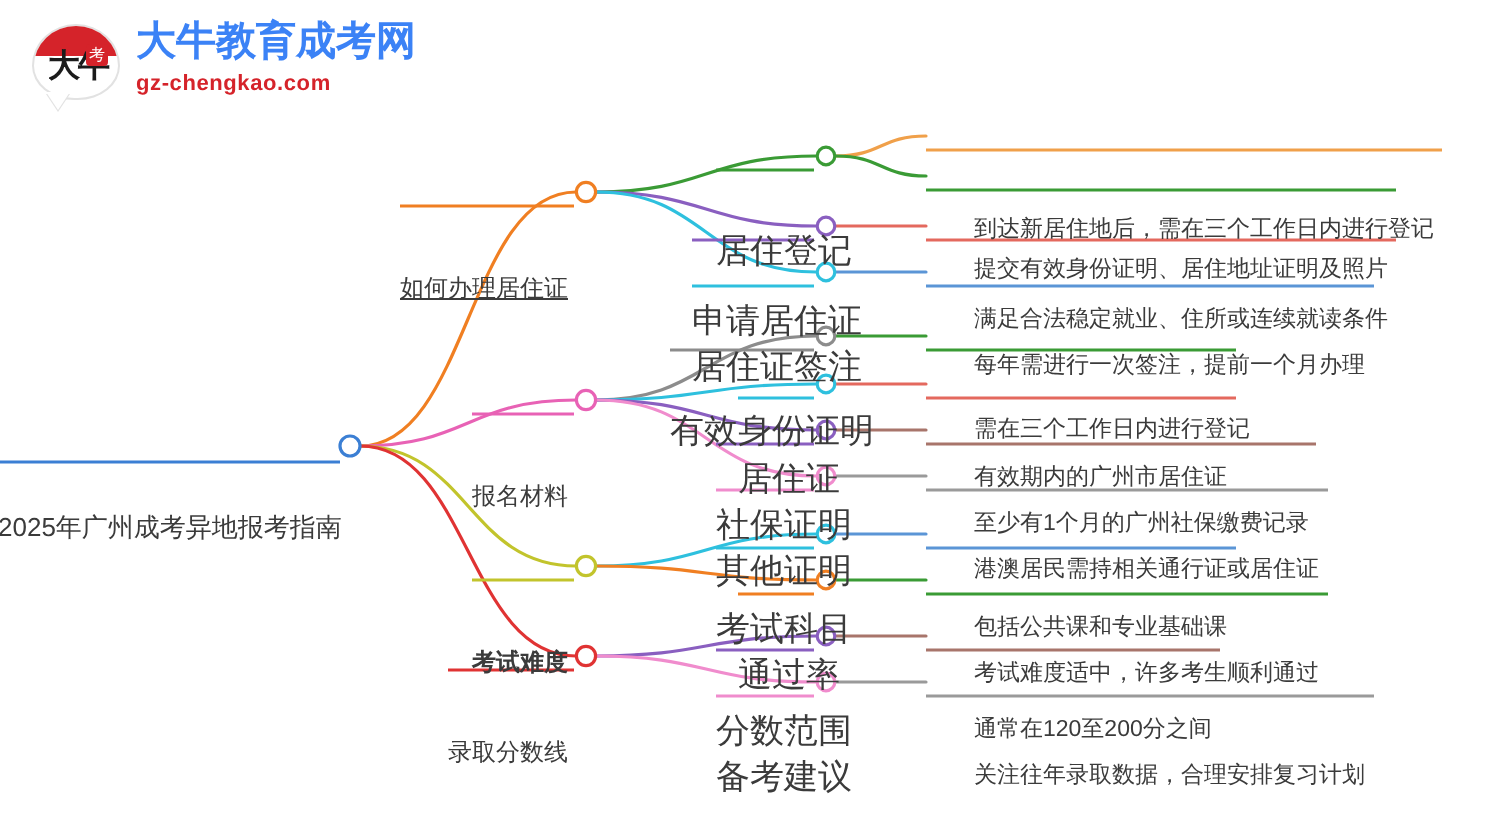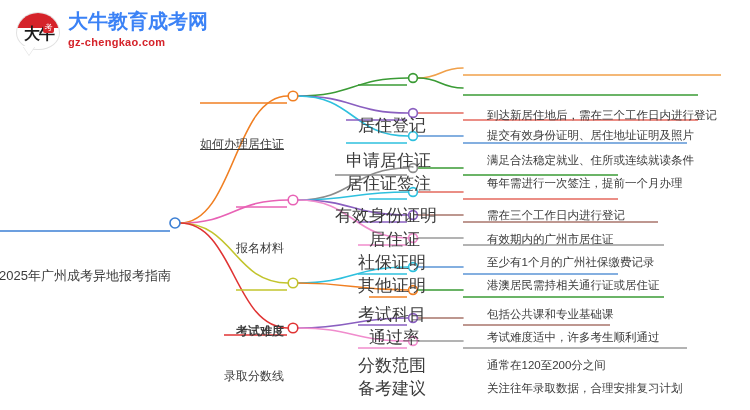--- a/index.html
+++ b/index.html
@@ -137,21 +137,21 @@
         <path d="M 463 297 L 664 297" stroke="#3a9b35"></path>
         <path d="M 224 335 L 287 335" stroke="#e03333"></path>
         <path d="M 358 325 L 407 325" stroke="#8a5fc0"></path>
         <path d="M 463 325 L 610 325" stroke="#a8756b"></path>
         <path d="M 358 348 L 407 348" stroke="#f08ccd"></path>
         <path d="M 463 348 L 687 348" stroke="#9a9a9a"></path>
       </g>
   </svg>
 
   <div id="labels">
-      <div class="nd root-lbl" style="top: 220px; left: -1px;">2025年广州成考异地报考指南</div>
+      <div class="nd root-lbl" style="top: 208px; left: -1px;">2025年广州成考异地报考指南</div>
       <div class="nd br-lbl" style="top: 89px; left: 200px; text-decoration: underline;">如何办理居住证</div>
       <div class="nd sub-lbl" style="top: 71px; left: 358px;">居住登记</div>
       <div class="nd leaf-lbl" style="top: 61px; left: 487px;">到达新居住地后，需在三个工作日内进行登记</div>
       <div class="nd leaf-lbl" style="top: 81px; left: 487px;">提交有效身份证明、居住地址证明及照片</div>
       <div class="nd sub-lbl" style="top: 106px; left: 346px;">申请居住证</div>
       <div class="nd leaf-lbl" style="top: 106px; left: 487px;">满足合法稳定就业、住所或连续就读条件</div>
       <div class="nd sub-lbl" style="top: 129px; left: 346px;">居住证签注</div>
       <div class="nd leaf-lbl" style="top: 129px; left: 487px;">每年需进行一次签注，提前一个月办理</div>
       <div class="nd br-lbl" style="top: 193px; left: 236px;">报名材料</div>
       <div class="nd sub-lbl" style="top: 161px; left: 335px;">有效身份证明</div>

